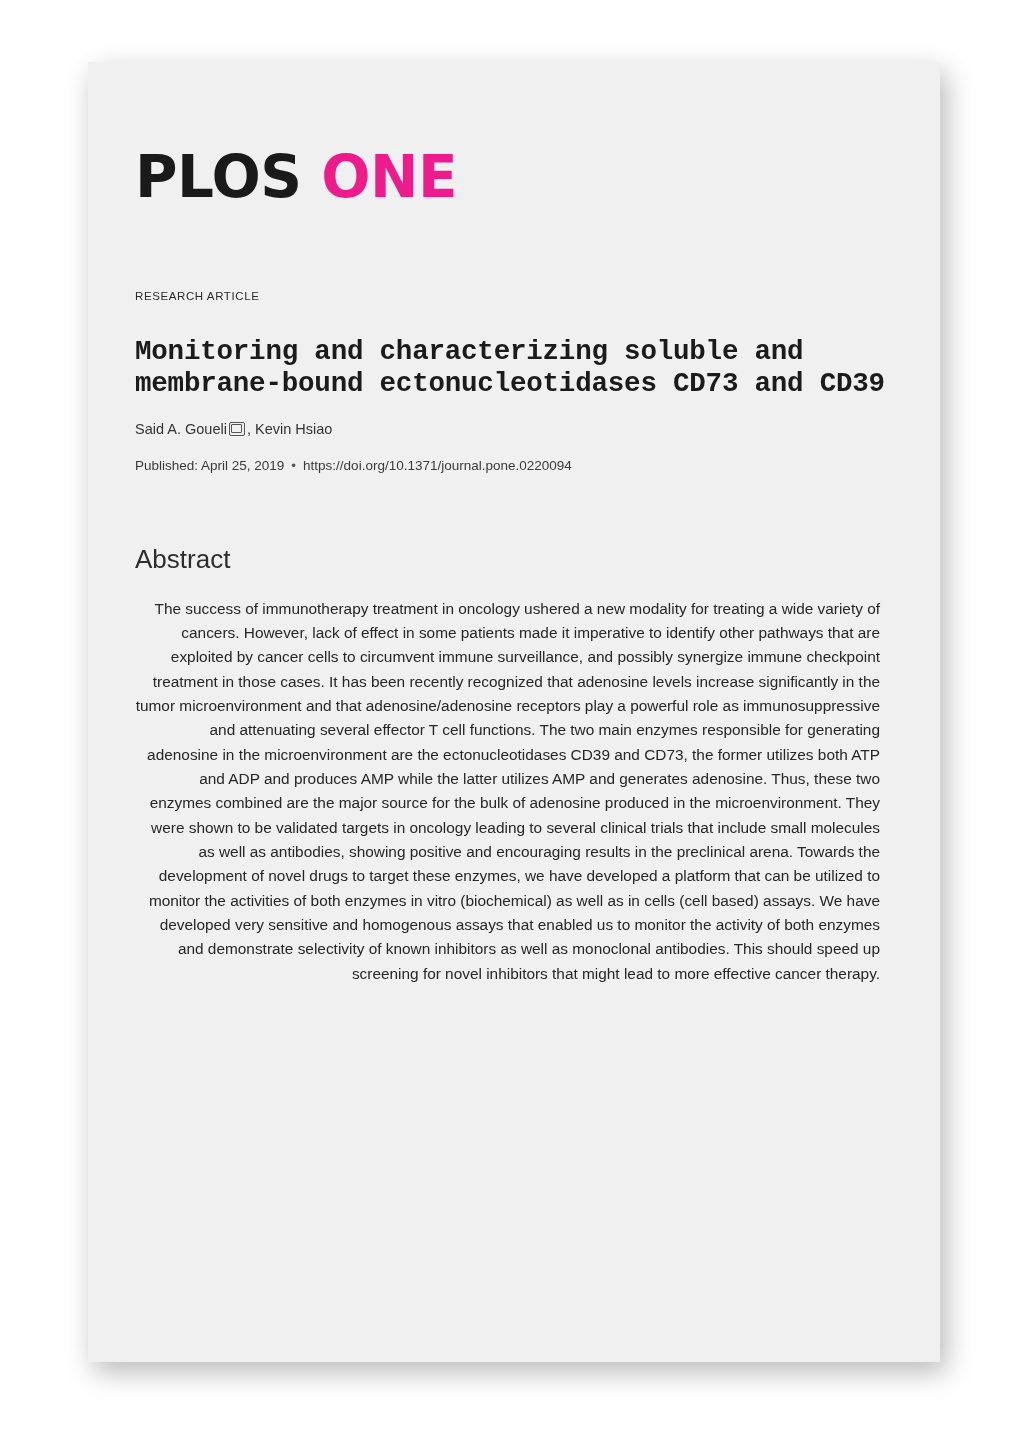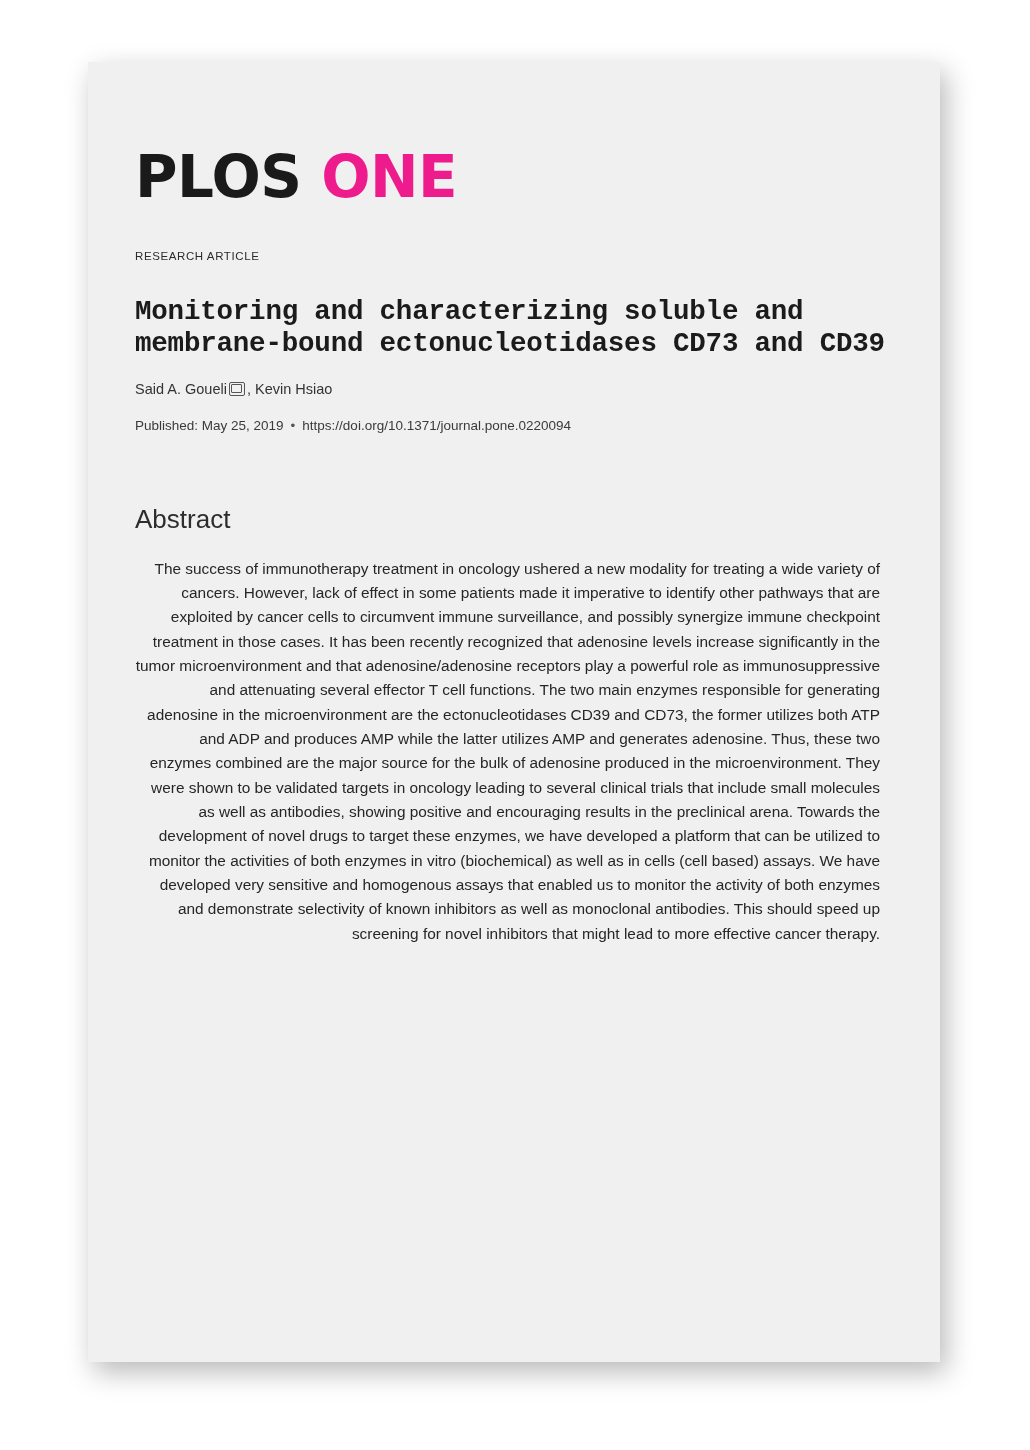--- a/index.html
+++ b/index.html
@@ -50,21 +50,21 @@
   }
   .logo .plos {
     color: #1a1a1a;
   }
   .logo .one {
     color: #ee1b8d;
   }
 
   
   .article-type {
-    margin-top: 44px;
+    margin-top: 84px;
     font-size: 11.5px;
     letter-spacing: 0.6px;
     color: #2b2b2b;
     font-family: "Liberation Sans", sans-serif;
   }
 
   
   .title {
     margin-top: 34px;
     font-family: Liberation Mono, monospace;
@@ -146,21 +146,21 @@
 
       <div class="article-type">RESEARCH ARTICLE</div>
 
       <h1 class="title">Monitoring and characterizing soluble and membrane-bound ectonucleotidases CD73 and CD39</h1>
 
       <div class="authors">
         <span class="author-link">Said A. Goueli</span><span class="mail-icon"></span><span>, Kevin Hsiao</span>
       </div>
 
       <div class="publine">
-        <span>Published: May 25, 2019</span><span class="dot">•</span><span>https://doi.org/10.1371/journal.pone.0220094</span>
+        <span>Published: April 25, 2019</span><span class="dot">•</span><span>https://doi.org/10.1371/journal.pone.0220094</span>
       </div>
 
       <h2 class="abstract-heading">Abstract</h2>
 
       <p class="abstract-body">The success of immunotherapy treatment in oncology ushered a new modality for treating a wide variety of cancers. However, lack of effect in some patients made it imperative to identify other pathways that are exploited by cancer cells to circumvent immune surveillance, and possibly synergize immune checkpoint treatment in those cases. It has been recently recognized that adenosine levels increase significantly in the tumor microenvironment and that adenosine/adenosine receptors play a powerful role as immunosuppressive and attenuating several effector T cell functions. The two main enzymes responsible for generating adenosine in the microenvironment are the ectonucleotidases CD39 and CD73, the former utilizes both ATP and ADP and produces AMP while the latter utilizes AMP and generates adenosine. Thus, these two enzymes combined are the major source for the bulk of adenosine produced in the microenvironment. They were shown to be validated targets in oncology leading to several clinical trials that include small molecules as well as antibodies, showing positive and encouraging results in the preclinical arena. Towards the development of novel drugs to target these enzymes, we have developed a platform that can be utilized to monitor the activities of both enzymes in vitro (biochemical) as well as in cells (cell based) assays. We have developed very sensitive and homogenous assays that enabled us to monitor the activity of both enzymes and demonstrate selectivity of known inhibitors as well as monoclonal antibodies. This should speed up screening for novel inhibitors that might lead to more effective cancer therapy.</p>
 
     </div>
   </div>
 </div>
 

